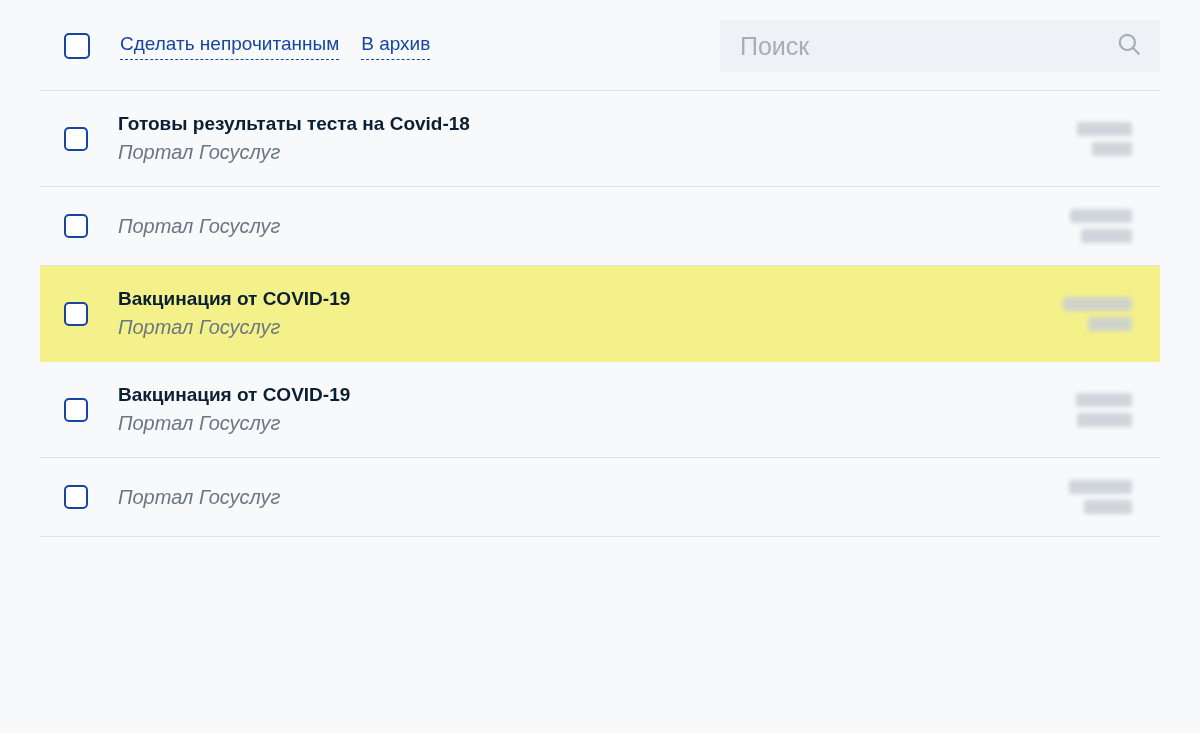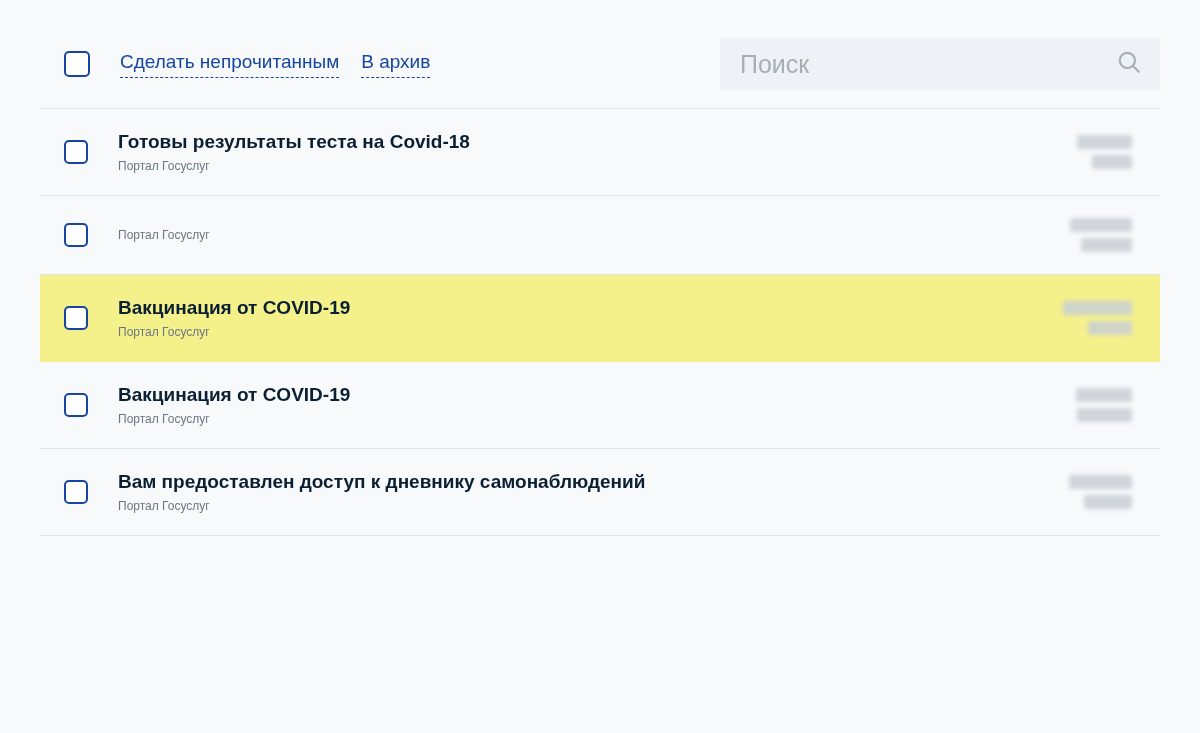--- a/index.html
+++ b/index.html
@@ -4,21 +4,21 @@
 <style>
   * { box-sizing: border-box; }
   html, body {
     margin: 0; padding: 0;
     width: 1200px; height: 733px;
     background: #f7f9fb;
     font-family: "Helvetica Neue", Arial, sans-serif;
     color: #0b1f33;
   }
   .container {
-    padding: 38px 40px 0 40px;
+    padding: 20px 40px 0 40px;
   }
   .toolbar {
     display: flex;
     align-items: center;
     padding: 0 0 18px 0;
   }
   .checkbox {
     width: 24px; height: 24px;
     border: 2.5px solid #1746a2;
     border-radius: 5px;
@@ -87,22 +87,23 @@
   .row .title {
     font-size: 19px;
     font-weight: 700;
     color: #0b1f33;
     margin-bottom: 6px;
   }
   .row .title.normal {
     font-weight: 700;
   }
   .row .sub {
-    font-size: 12px;
+    font-size: 20px;
     color: #6b7684;
+    font-style: italic;
   }
   .row .meta {
     width: 90px;
     margin-right: 28px;
     display: flex;
     flex-direction: column;
     align-items: flex-end;
     gap: 6px;
   }
   .blur-line {
@@ -178,21 +179,20 @@
           <div class="sub">Портал Госуслуг</div>
         </div>
         <div class="meta">
           <div class="blur-line" style="width: 56px;"></div>
           <div class="blur-line" style="width: 55px;"></div>
         </div>
       </div>
       <div class="row">
         <div class="checkbox"></div>
         <div class="content">
-          <div class="title">Вам предоставлен доступ к дневнику самонаблюдений</div>
           <div class="sub">Портал Госуслуг</div>
         </div>
         <div class="meta">
           <div class="blur-line" style="width: 63px;"></div>
           <div class="blur-line" style="width: 48px;"></div>
         </div>
       </div>
     </div>
 
 </div>

